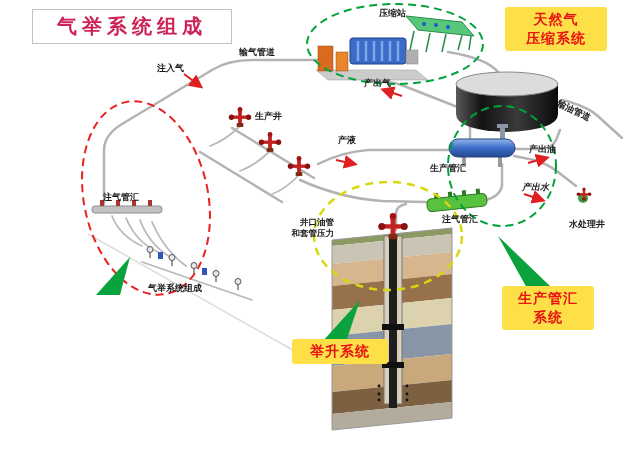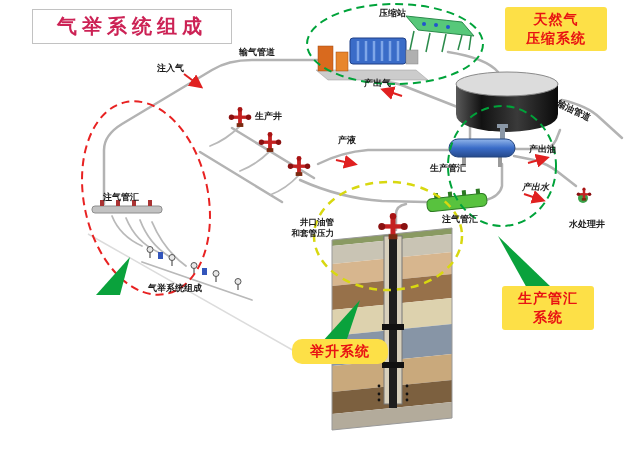--- a/index.html
+++ b/index.html
@@ -210,21 +210,21 @@
     <line x1="336" y1="160" x2="354" y2="164" marker-end="url(#ra)"></line>
     <line x1="528" y1="163" x2="546" y2="158" marker-end="url(#ra)"></line>
     <line x1="524" y1="194" x2="542" y2="200" marker-end="url(#ra)"></line>
   </g>
 </svg>
 
 <div class="page-title">气举系统组成</div>
 
 <div class="sysbox" style="left:505px;top:7px;width:94px;">天然气
 压缩系统</div>
-<div class="sysbox" style="left:292px;top:339px;width:88px;border-radius:10px;">举升系统</div>
+<div class="sysbox" style="left:292px;top:339px;width:88px;">举升系统</div>
 <div class="sysbox" style="left:502px;top:286px;width:84px;">生产管汇
 系统</div>
 
 <div class="lbl" style="left:379px;top:8px;">压缩站</div>
 <div class="lbl" style="left:215px;top:47px;padding-left:24px;">输气管道</div>
 <div class="lbl" style="left:157px;top:63px;">注入气</div>
 <div class="lbl" style="left:364px;top:78px;">产出气</div>
 <div class="lbl" style="left:255px;top:111px;">生产井</div>
 <div class="lbl" style="left:338px;top:135px;">产液</div>
 <div class="lbl" style="left:430px;top:163px;">生产管汇</div>

